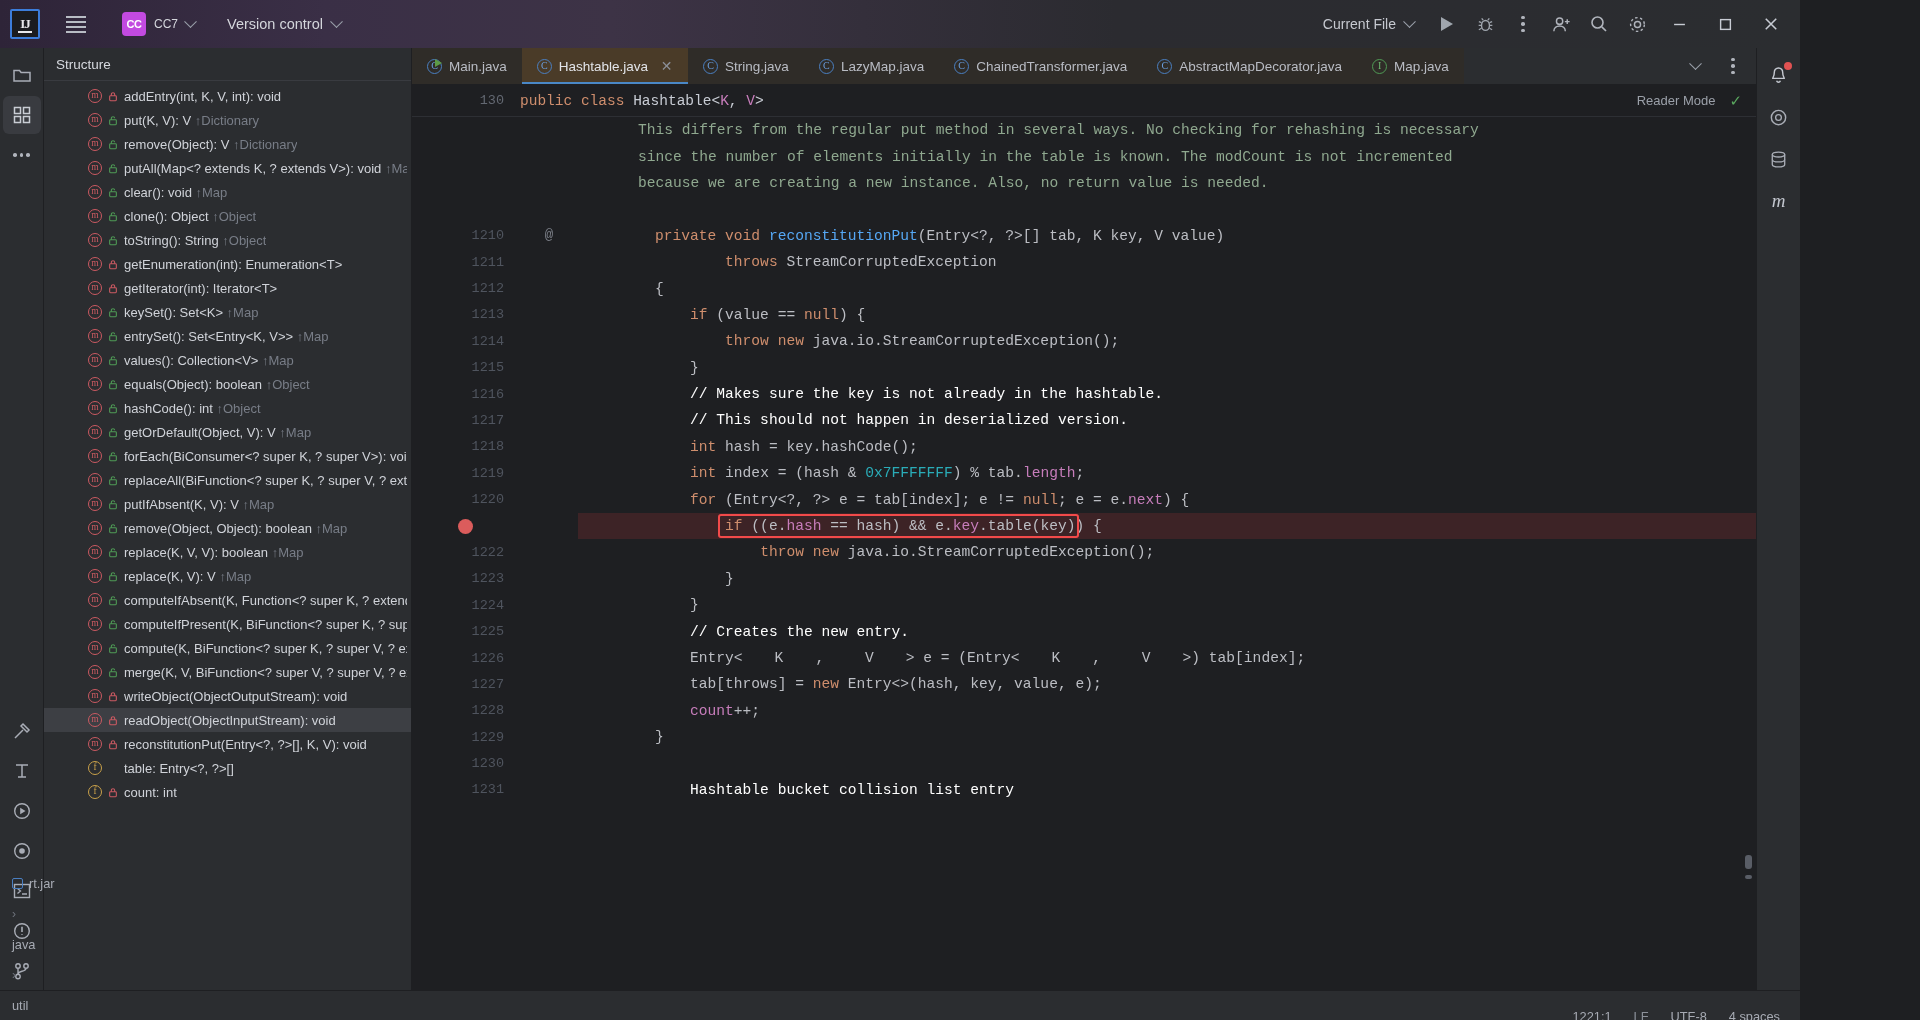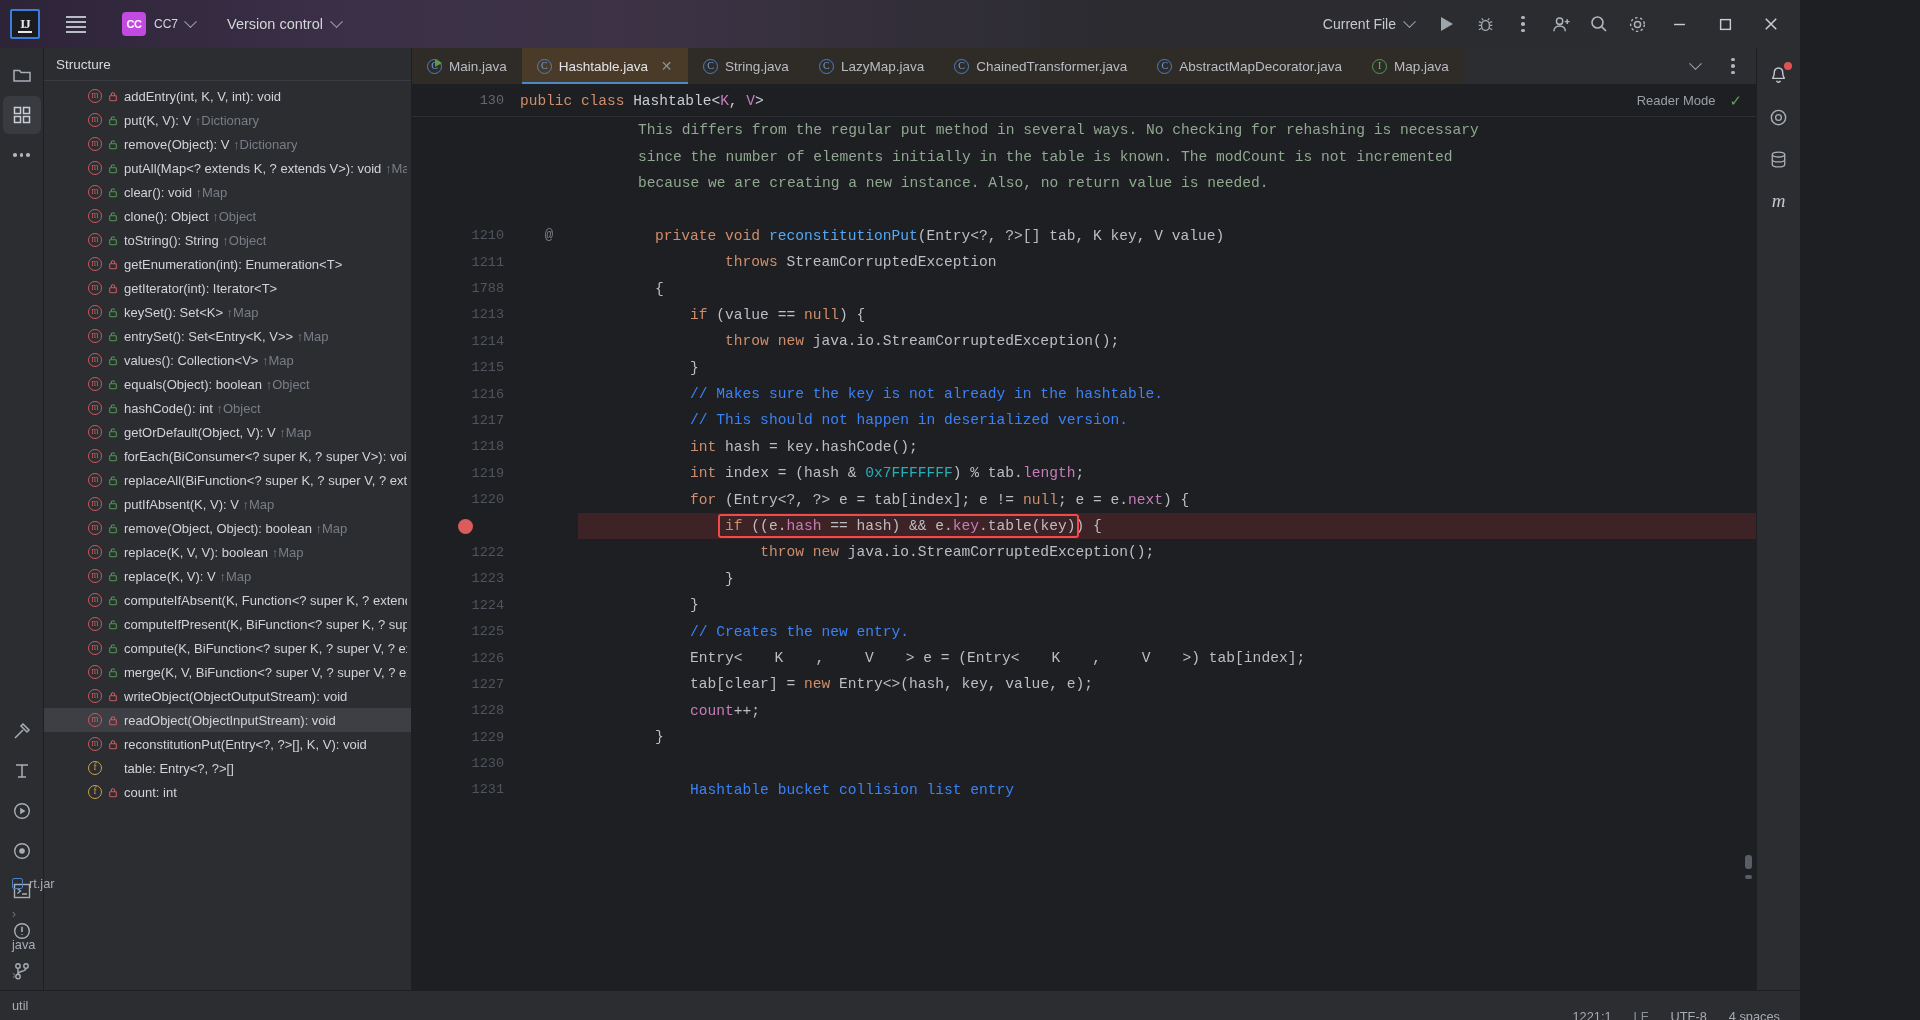--- a/index.html
+++ b/index.html
@@ -106,21 +106,21 @@
   .gutter{ width:108px; flex:0 0 108px; background:#1e1f22; position:relative; }
   .gline{ height:26.4px; display:flex; align-items:center; justify-content:flex-end;
      padding-right:16px; font-family:"Liberation Mono",monospace; font-size:13.5px; color:#4f545e;}
   .gutter-extra{ width:58px; flex:0 0 58px; background:#1e1f22; }
   .codecol{ flex:1; position:relative; min-width:0; overflow:hidden;}
   .cline{ height:26.4px; display:flex; align-items:center; font-family:"Liberation Mono",monospace;
      font-size:14.6px; white-space:pre; color:#bcbec4; padding-left:0;}
   .cline.hl{ background:#3d2326; }
 
   
-  .kw{ color:#cf8e6d; } .cmt{ color:#3b82f6; }
+  .kw{ color:#cf8e6d; } .cmt{ color:#ffffff; }
   .num{ color:#2aacb8; } .fn{ color:#56a8f5; } .fld{ color:#c77dbb; }
   .typ{ color:#bcbec4; }
   .unchecked{ background:#393b40; color:#7a7e87; }
 
   .breakpoint{ position:absolute; width:15px; height:15px; border-radius:50%; background:#db5c5c;
      left:46px; }
   .hl-box{ position:absolute; border:2px solid #f24a4a; border-radius:3px; pointer-events:none; }
 
   
   .rrail{ width:44px; flex:0 0 44px; background:#2b2d30; display:flex; flex-direction:column;
@@ -654,21 +654,21 @@
       </div>
 
       <div class="code-area">
         <div class="gutter" id="gutter">
             <div class="gline"></div>
             <div class="gline"></div>
             <div class="gline"></div>
             <div class="gline"></div>
             <div class="gline">1210</div>
             <div class="gline">1211</div>
-            <div class="gline">1788</div>
+            <div class="gline">1212</div>
             <div class="gline">1213</div>
             <div class="gline">1214</div>
             <div class="gline">1215</div>
             <div class="gline">1216</div>
             <div class="gline">1217</div>
             <div class="gline">1218</div>
             <div class="gline">1219</div>
             <div class="gline">1220</div>
             <div class="gline"></div>
             <div class="gline">1222</div>
@@ -702,21 +702,21 @@
             <div class="cline" style="padding-left: 42px;"><span>        </span><span class="cmt">// This should not happen in deserialized version.</span></div>
             <div class="cline" style="padding-left: 42px;"><span>        </span><span class="kw">int</span><span> hash = key.hashCode();</span></div>
             <div class="cline" style="padding-left: 42px;"><span>        </span><span class="kw">int</span><span> index = (hash &amp; </span><span class="num">0x7FFFFFFF</span><span>) % tab.</span><span class="fld">length</span><span>;</span></div>
             <div class="cline" style="padding-left: 42px;"><span>        </span><span class="kw">for</span><span> (Entry&lt;?, ?&gt; e = tab[index]; e != </span><span class="kw">null</span><span>; e = e.</span><span class="fld">next</span><span>) {</span></div>
             <div class="cline hl" style="padding-left: 42px;"><span>            </span><span class="kw">if</span><span> ((e.</span><span class="fld">hash</span><span> == hash) &amp;&amp; e.</span><span class="fld">key</span><span>.table(key)) {</span></div>
             <div class="cline" style="padding-left: 42px;"><span>                </span><span class="kw">throw new </span><span>java.io.StreamCorruptedException();</span></div>
             <div class="cline" style="padding-left: 42px;"><span>            }</span></div>
             <div class="cline" style="padding-left: 42px;"><span>        }</span></div>
             <div class="cline" style="padding-left: 42px;"><span>        </span><span class="cmt">// Creates the new entry.</span></div>
             <div class="cline" style="padding-left: 42px; gap: 32px;"><span>        Entry&lt;</span><span class="typ">K</span><span>, </span><span class="typ">V</span><span>&gt; e = (Entry&lt;</span><span class="typ">K</span><span>, </span><span class="typ">V</span><span>&gt;) tab[index];</span></div>
-            <div class="cline" style="padding-left: 42px;"><span>        tab[clear] = </span><span class="kw">new </span><span>Entry&lt;&gt;(hash, key, value, e);</span></div>
+            <div class="cline" style="padding-left: 42px;"><span>        tab[throws] = </span><span class="kw">new </span><span>Entry&lt;&gt;(hash, key, value, e);</span></div>
             <div class="cline" style="padding-left: 42px;"><span>        </span><span class="fld">count</span><span>++;</span></div>
             <div class="cline" style="padding-left: 42px;"><span>    }</span></div>
             <div class="cline" style="padding-left: 42px;"><span></span></div>
             <div class="cline" style="padding-left: 42px;"><span class="cmt">        Hashtable bucket collision list entry</span></div>
             <div class="hl-box" style="top: 397px; left: 139.8px; width: 360.8px; height: 24.4px; border-color: rgb(242, 74, 74);"></div>
             <div style="position: absolute; left: 0px; right: 0px; height: 26.4px; background: rgb(61, 35, 38); z-index: -1; top: 396px;"></div>
           </div>
         <div class="bottom-fade"></div>
       <div class="scrollmark" style="position: absolute; right: 4px; top: 738px; width: 7px; height: 14px; background: rgb(89, 93, 102); border-radius: 3px;"></div>
           <div style="position: absolute; right: 4px; top: 758px; width: 7px; height: 4px; background: rgb(89, 93, 102); border-radius: 2px;"></div>

